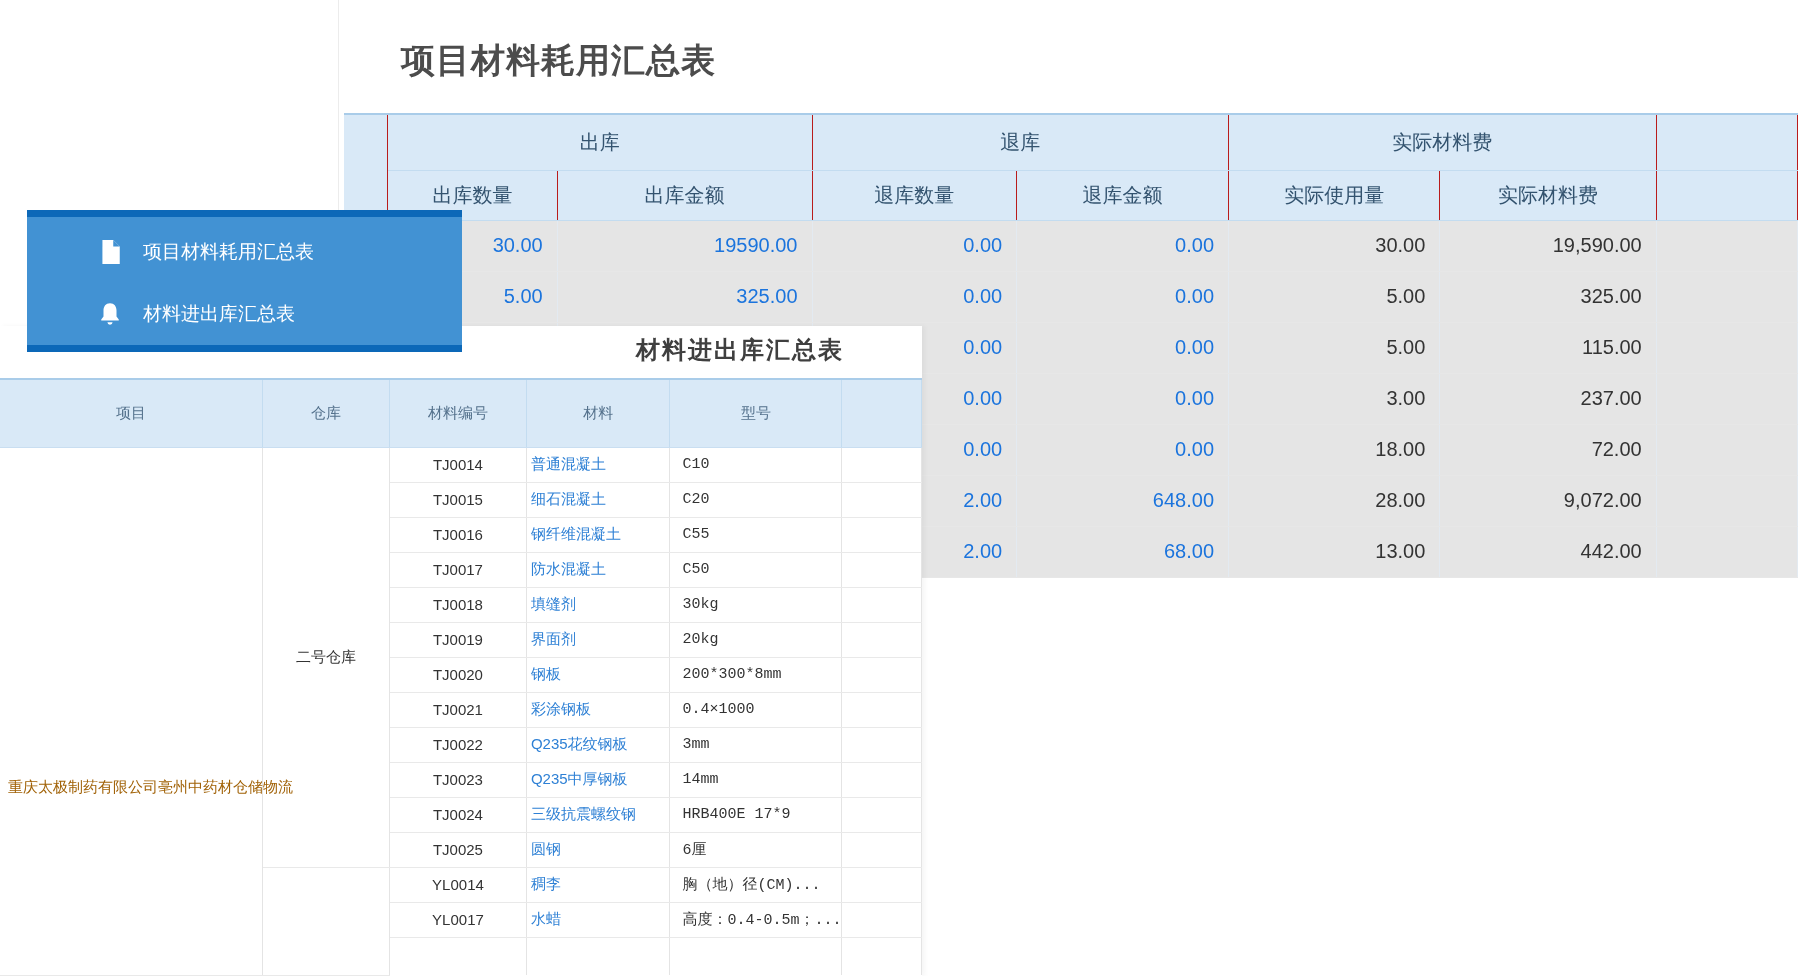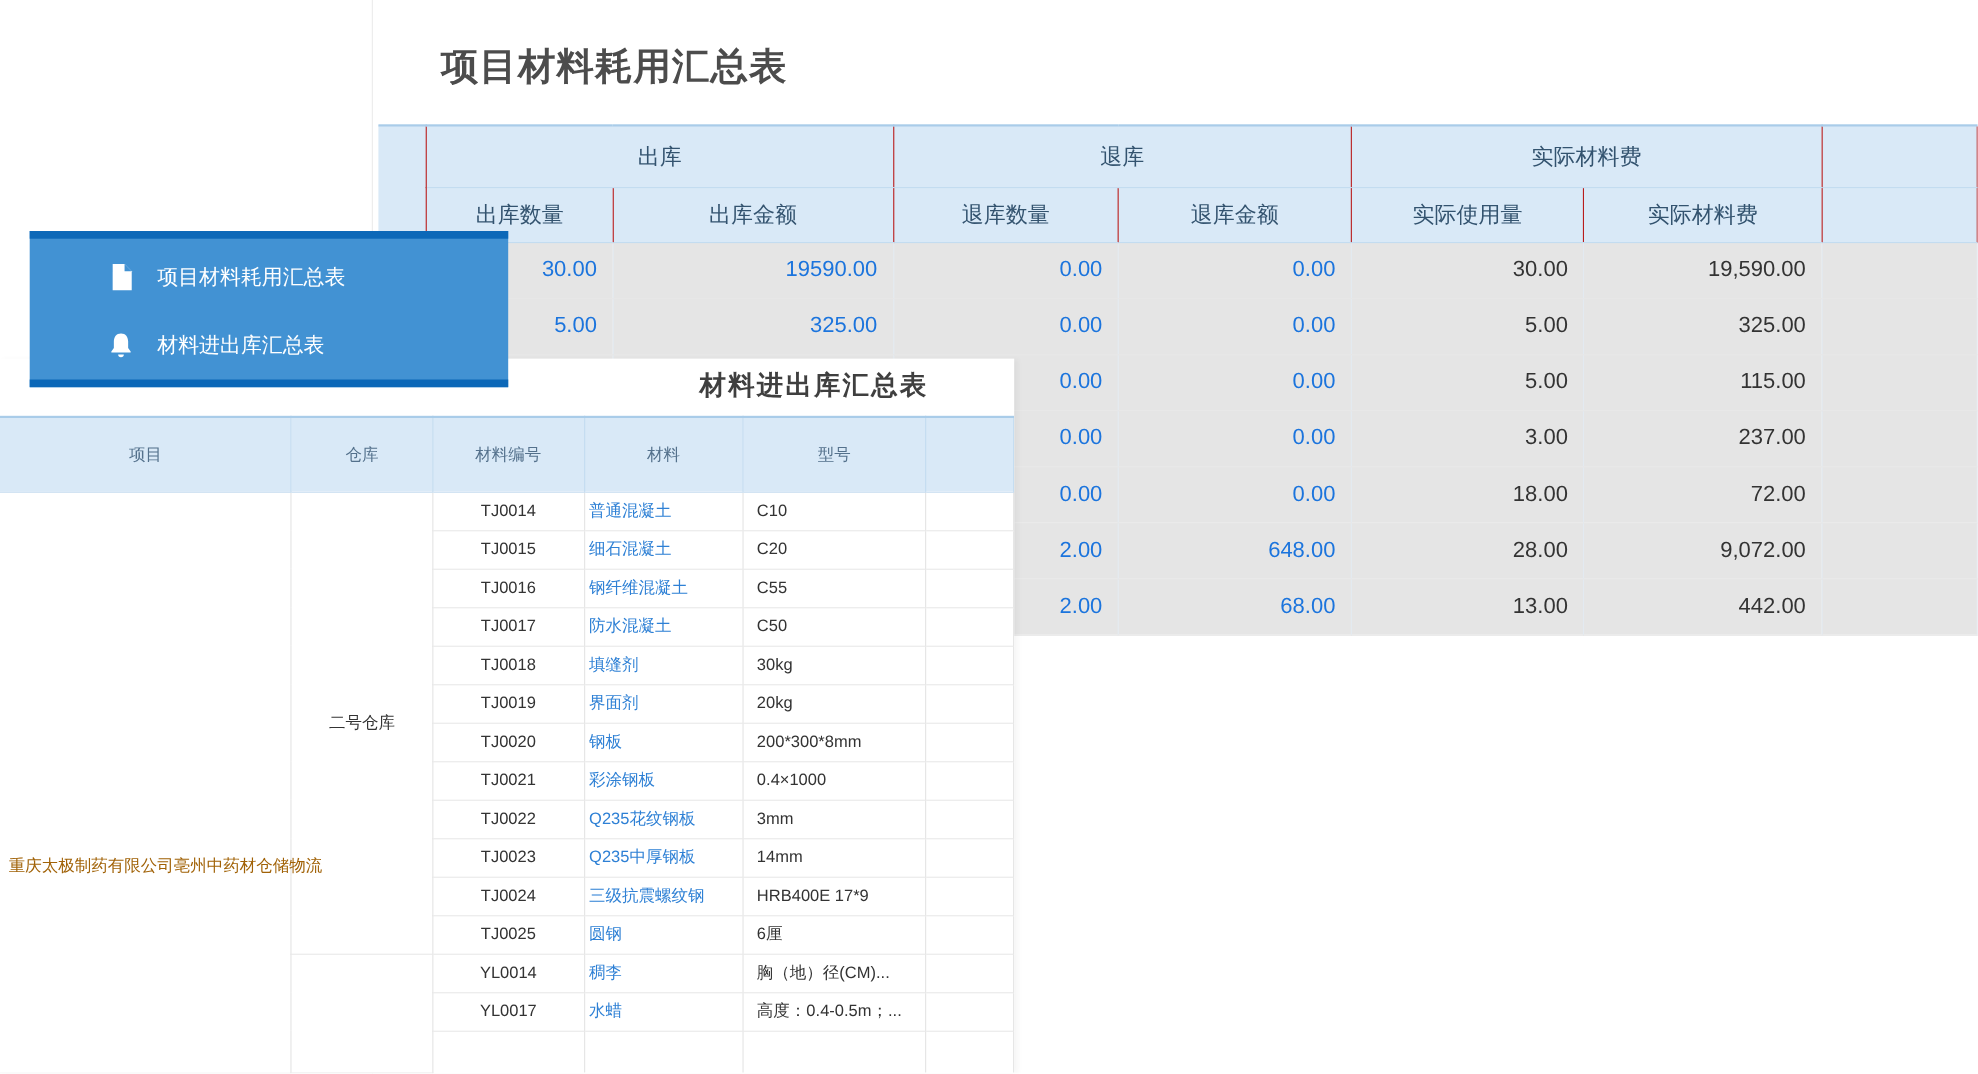--- a/index.html
+++ b/index.html
@@ -33,21 +33,21 @@
                white-space:nowrap; }
   table.tbl-bot { position:absolute; left:0; top:52px; border-collapse:collapse;
                table-layout:fixed; border-top:2px solid #a9cce9; }
   table.tbl-bot th { background:#d9e9f7; height:68px; border-right:1px solid #c3dcf0;
                border-bottom:1px solid #c9def1; font-weight:normal; color:#54718c;
                font-size:15px; text-align:center; }
   table.tbl-bot td { height:35px; background:#fff; border-right:1px solid #e4e4e4;
                border-bottom:1px solid #e9e9e9; font-size:15px; color:#333; }
   td.code { text-align:center; color:#333; }
   td.mat  { text-align:left; padding-left:4px; }
-  td.model{ text-align:left; padding-left:12px; color:#333; white-space:nowrap; overflow:hidden; }
+  td.model{ text-align:left; padding-left:12px; color:#333; white-space:nowrap; overflow:hidden;font-family:Liberation Mono, monospace; }
   .link { color:#2e80d5; cursor:pointer; }
   td.project-cell { position:relative; vertical-align:top; }
   .project-link { position:absolute; left:8px; top:330px; width:288px; white-space:nowrap;
                overflow:hidden; color:#a16207; font-size:15px; cursor:pointer; }
   td.warehouse-cell { text-align:center; color:#2e80d5; cursor:pointer; }
   tr.partial td { border-bottom:none; }
 
   
   .menu { position:absolute; left:27px; top:210px; width:435px; height:142px;
           background:#4292d3; border-top:7px solid #0c68b8; border-bottom:7px solid #0c68b8;

